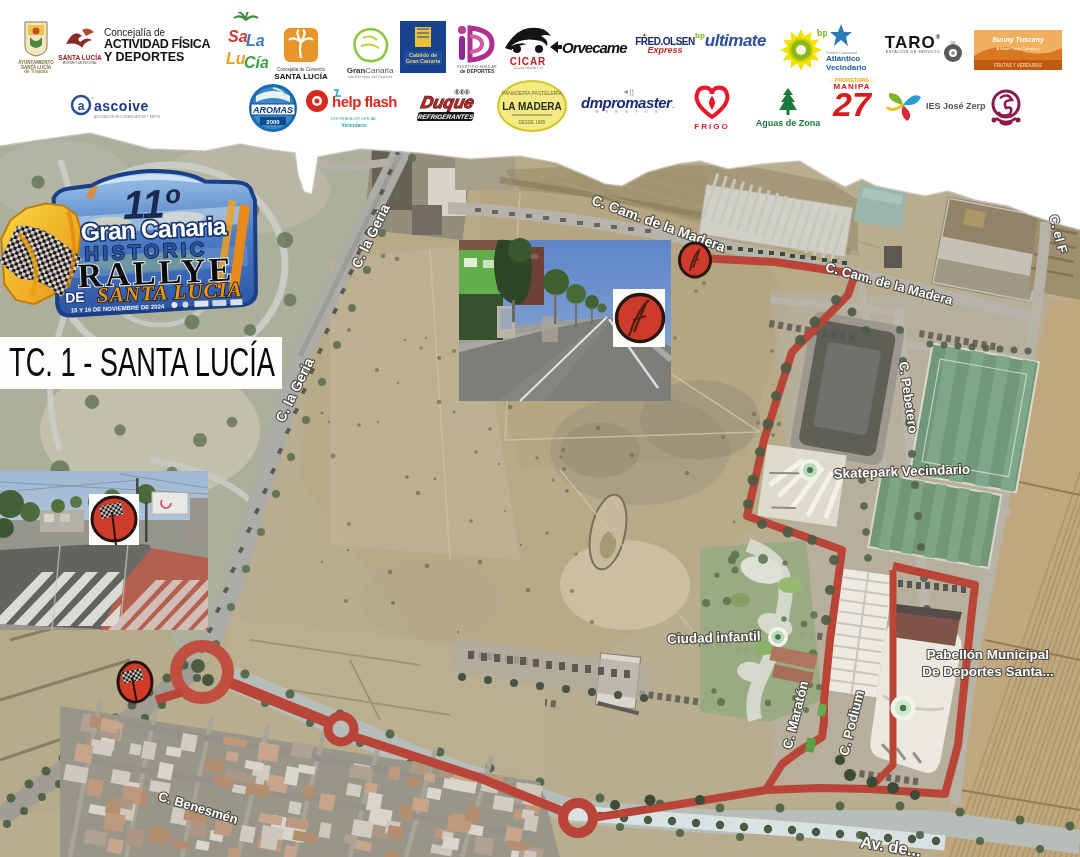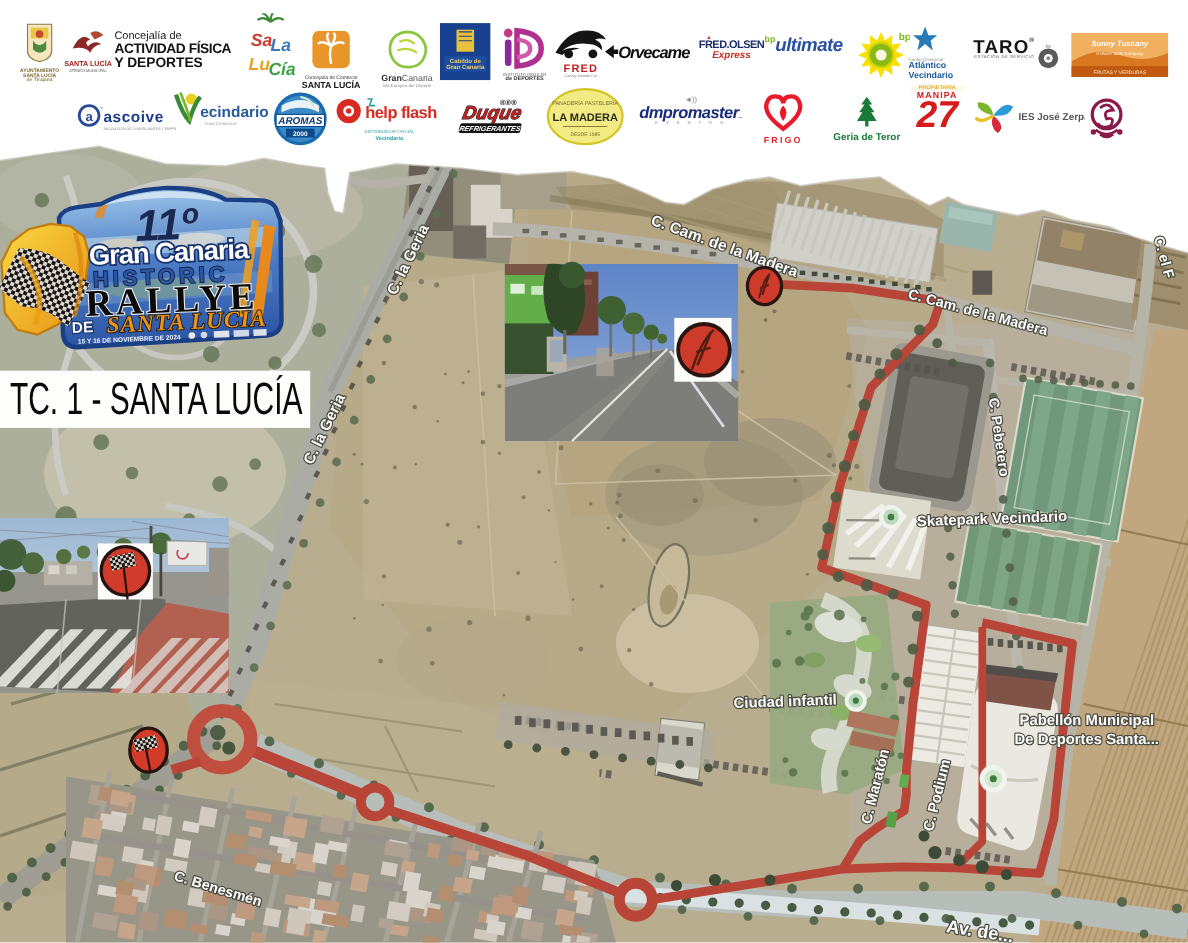--- a/index.html
+++ b/index.html
@@ -1177,21 +1177,21 @@
         <path d="M16,12 q12,1 12,8 q0,7 -12,8" fill="none" stroke="#d05aa8" stroke-width="4"></path>
       </svg>
 <div style="font-size:4px;color:#666;margin-top:-4px">INSTITUTO INSULAR<br><b style="font-size:5px;color:#333">de DEPORTES</b></div></div>
 
 <div class="lg" style="left:502px;top:22px;width:52px;text-align:center">
 <svg width="50" height="34" viewBox="0 0 50 34">
         <path d="M2,26 q10,-18 24,-20 q16,-2 22,8 q-6,-2 -10,0 q8,4 6,10 q-4,-6 -12,-6 q-14,-2 -24,6 q8,-4 16,-2 q-12,2 -16,6 Z" fill="#141414"></path>
         <circle cx="14" cy="27" r="4" fill="#141414"></circle>
         <circle cx="36" cy="27" r="4" fill="#141414"></circle>
       </svg>
-<div style="font-size:10px;color:#c02024;font-weight:bold;letter-spacing:1px;margin-top:-2px">FRED</div>
+<div style="font-size:10px;color:#c02024;font-weight:bold;letter-spacing:1px;margin-top:-2px">CICAR</div>
 <div style="font-size:3.5px;color:#888">Canary Islands Car</div></div>
 
 <div class="lg" style="left:548px;top:36px;width:86px">
 <svg width="84" height="22" viewBox="0 0 84 22">
         <path d="M2,11 l8,-6 v4 h4 v4 h-4 v4 Z" fill="#111"></path>
         <text x="14" y="17" font-size="15" font-weight="bold" font-style="italic" fill="#101010" letter-spacing="-1">Orvecame</text>
       </svg></div>
 
 <div class="lg" style="left:634px;top:32px;width:62px;text-align:center">
 <div style="font-size:5px;color:#c03020;text-align:left;margin-left:8px">▲</div>
@@ -1259,28 +1259,20 @@
 
 <div class="lg" style="left:70px;top:92px;width:92px">
 <svg width="90" height="30" viewBox="0 0 90 30">
         <circle cx="11" cy="13" r="9" fill="none" stroke="#2a4a9a" stroke-width="2.5"></circle>
         <text x="11" y="18" font-size="12" font-weight="bold" fill="#2a4a9a" text-anchor="middle">a</text>
         <text x="24" y="19" font-size="14" font-weight="bold" fill="#1a3a8a" letter-spacing="0.5">ascoive</text>
         <text x="24" y="26" font-size="3.2" fill="#888">ASOCIACIÓN DE COMERCIANTES Y EMPRESARIOS</text>
         <text x="20" y="8" font-size="4" fill="#888">™</text>
       </svg></div>
 
-<div class="lg" style="left:152px;top:82px;width:96px">
-<svg width="96" height="42" viewBox="0 0 96 42">
-        <circle cx="22" cy="8" r="5" fill="#e8d020"></circle>
-        <path d="M8,4 q6,18 12,24 q4,-14 10,-22" stroke="#3a8a3a" stroke-width="4" fill="none"></path>
-        <path d="M12,2 q8,20 9,26" stroke="#7ab52a" stroke-width="2.5" fill="none"></path>
-        <text x="30" y="24" font-size="14" font-weight="bold" fill="#2a5a9a">ecindario</text>
-        <text x="34" y="32" font-size="4" fill="#999">Zona Comercial</text>
-      </svg></div>
 
 <div class="lg" style="left:248px;top:82px">
 <svg width="50" height="52" viewBox="0 0 50 52">
         <circle cx="25" cy="26" r="24" fill="#1a6ab0"></circle>
         <circle cx="25" cy="26" r="21" fill="#3a8ac8"></circle>
         <path d="M8,14 q17,-10 34,0 l0,6 q-17,-8 -34,0 Z" fill="#e8f0f8"></path>
         <path d="M25,6 q10,2 12,8" stroke="#d0e8d0" stroke-width="2" fill="none"></path>
         <rect x="3" y="22" width="44" height="11" fill="#fff"></rect>
         <rect x="3" y="22" width="44" height="11" fill="none" stroke="#0a4a8a"></rect>
         <text x="25" y="31" font-size="9" font-weight="bold" fill="#0a3a7a" text-anchor="middle" font-style="italic">AROMAS</text>
@@ -1328,21 +1320,21 @@
         <path d="M22,33 Q4,20 7,10 Q9,2 18,4 Q22,6 22,10 Q22,6 26,4 Q35,2 37,10 Q40,20 22,33 Z" fill="none" stroke="#e81a2a" stroke-width="4"></path>
         <path d="M22,12 q-6,6 0,14 q6,-8 0,-14" fill="#e81a2a"></path>
       </svg>
 <div style="font-size:8px;color:#e81a2a;font-weight:bold;letter-spacing:2px">FRIGO</div></div>
 
 <div class="lg" style="left:748px;top:86px;width:80px;text-align:center">
 <svg width="30" height="30" viewBox="0 0 30 30">
         <path d="M15,2 L20,9 17,9 22,16 19,16 24,24 6,24 11,16 8,16 13,9 10,9 Z" fill="#1a7a3a"></path>
         <rect x="13.5" y="24" width="3" height="5" fill="#1a7a3a"></rect>
       </svg>
-<div style="font-size:9px;color:#1a7a3a;font-weight:bold;margin-top:0">Geria de Teror</div></div>
+<div style="font-size:9px;color:#1a7a3a;font-weight:bold;margin-top:0">Aguas de Zona</div></div>
 
 <div class="lg" style="left:828px;top:78px;width:48px;text-align:center">
 <div style="font-size:5px;color:#e8b020;font-weight:bold;background:#fdf8e8">PROPIETARIA</div>
 <div style="font-size:8px;color:#d81a1a;font-weight:bold;letter-spacing:1px">MANIPA</div>
 <div style="font-size:34px;color:#d81a1a;font-weight:bold;line-height:0.82;font-style:italic">27</div>
     </div>
 
 <div class="lg" style="left:886px;top:88px;width:100px">
 <svg width="100" height="34" viewBox="0 0 100 34">
         <g transform="translate(17,17)">

